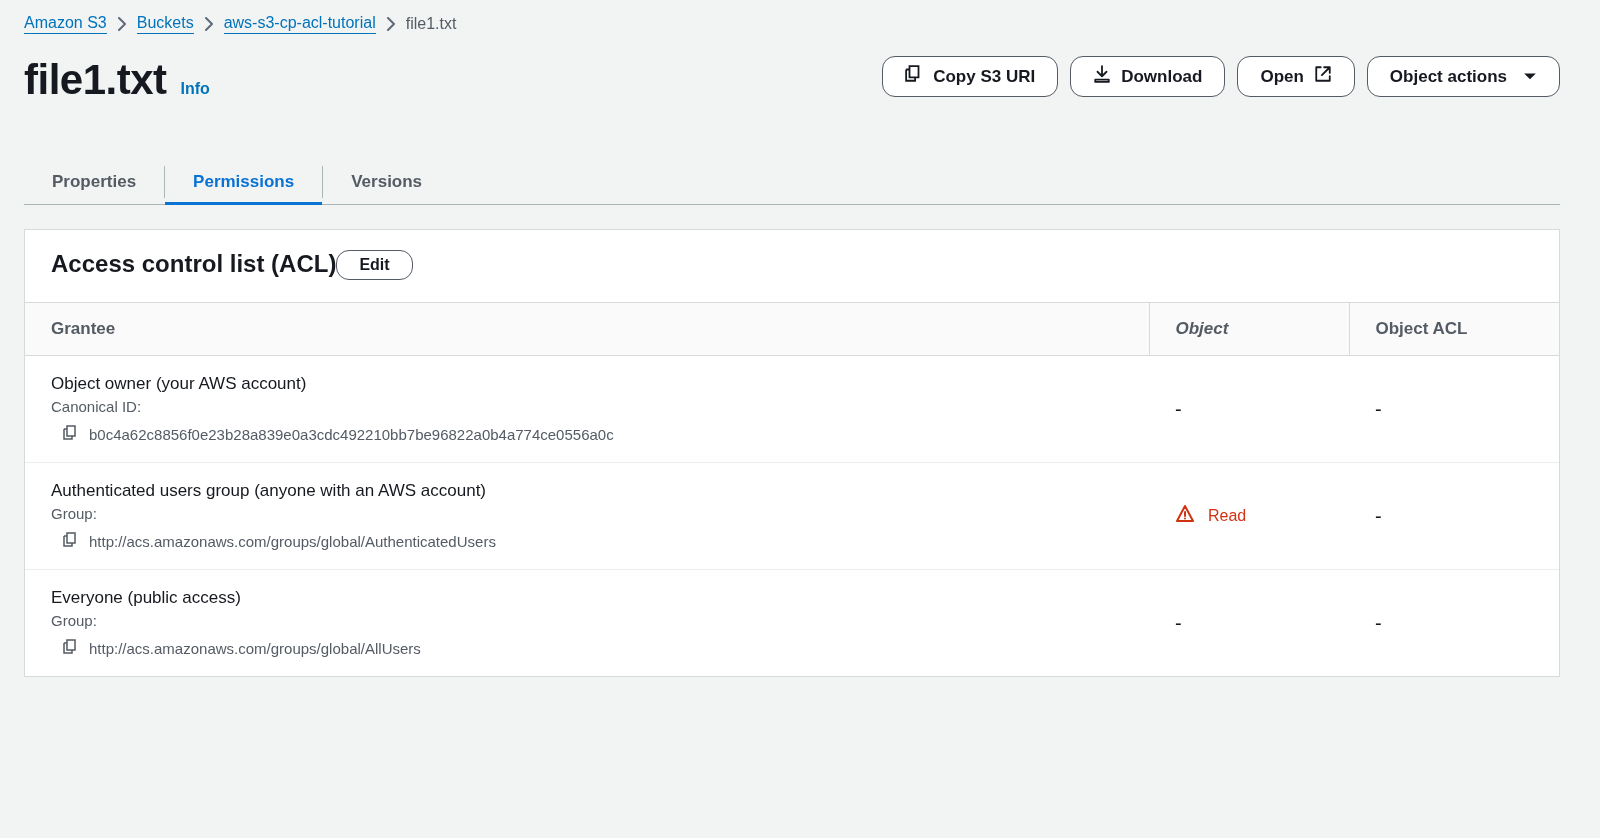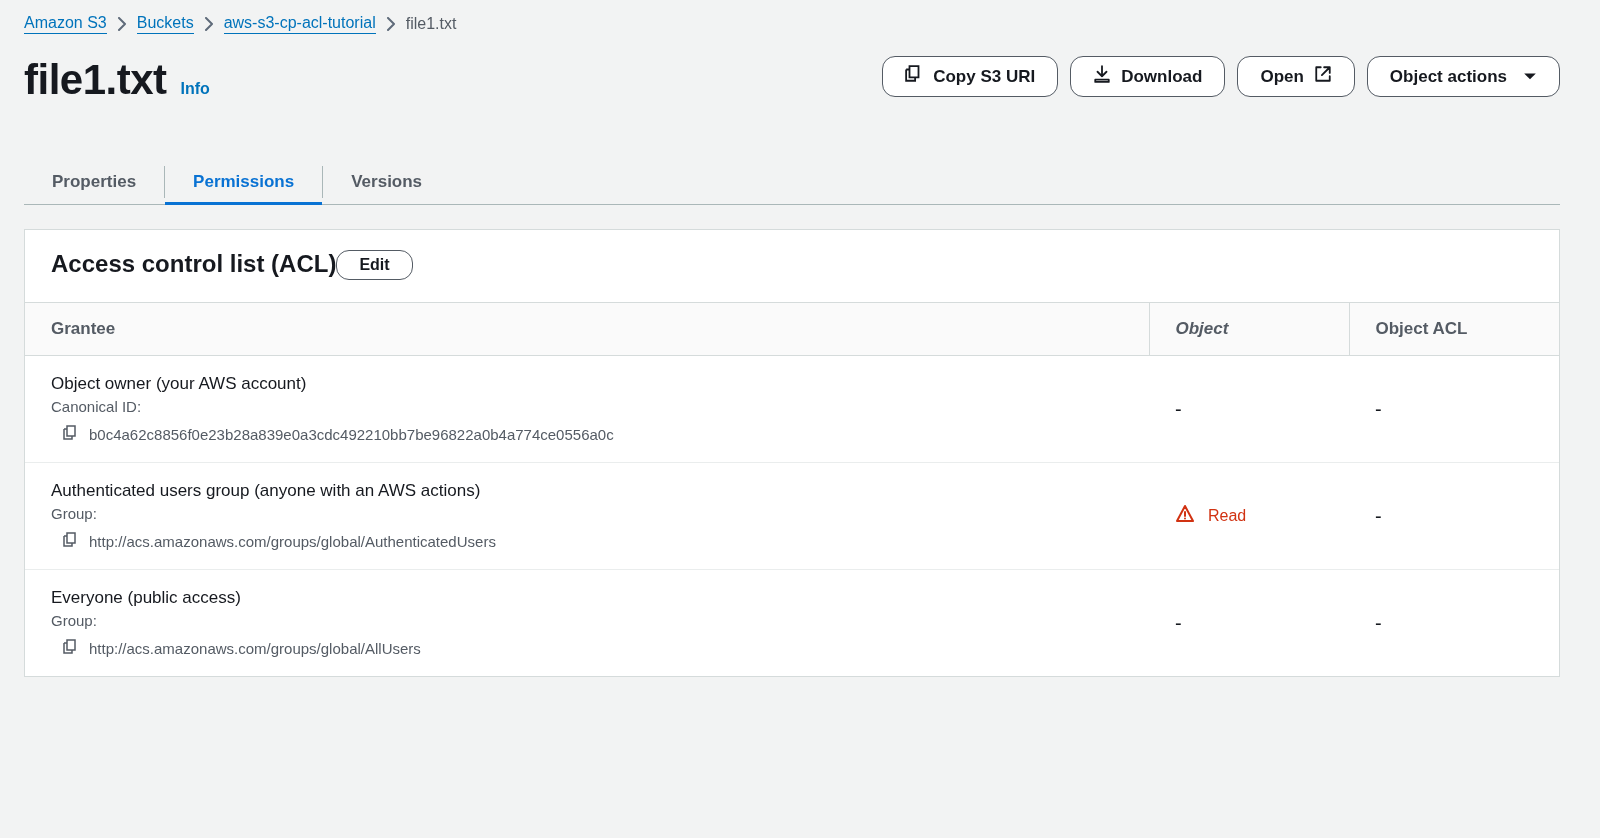--- a/index.html
+++ b/index.html
@@ -190,21 +190,21 @@
               </span>
               <span>b0c4a62c8856f0e23b28a839e0a3cdc492210bb7be96822a0b4a774ce0556a0c</span>
             </div>
           </td>
           <td><span class="dash">-</span></td>
           <td><span class="dash">-</span></td>
         </tr>
 
         <tr>
           <td>
-            <div class="grantee-title">Authenticated users group (anyone with an AWS actions)</div>
+            <div class="grantee-title">Authenticated users group (anyone with an AWS account)</div>
             <div class="grantee-sub">Group:</div>
             <div class="grantee-val">
               <span class="copy-icon">
                 <svg width="16" height="16" viewBox="0 0 16 16">
                     <path d="M4 1h8v10H4z M1 4h3 M1 4v10h8v-3" fill="none" stroke="#545b64" stroke-width="1.5"></path>
                   </svg>
               </span>
               <span>http://acs.amazonaws.com/groups/global/AuthenticatedUsers</span>
             </div>
           </td>

